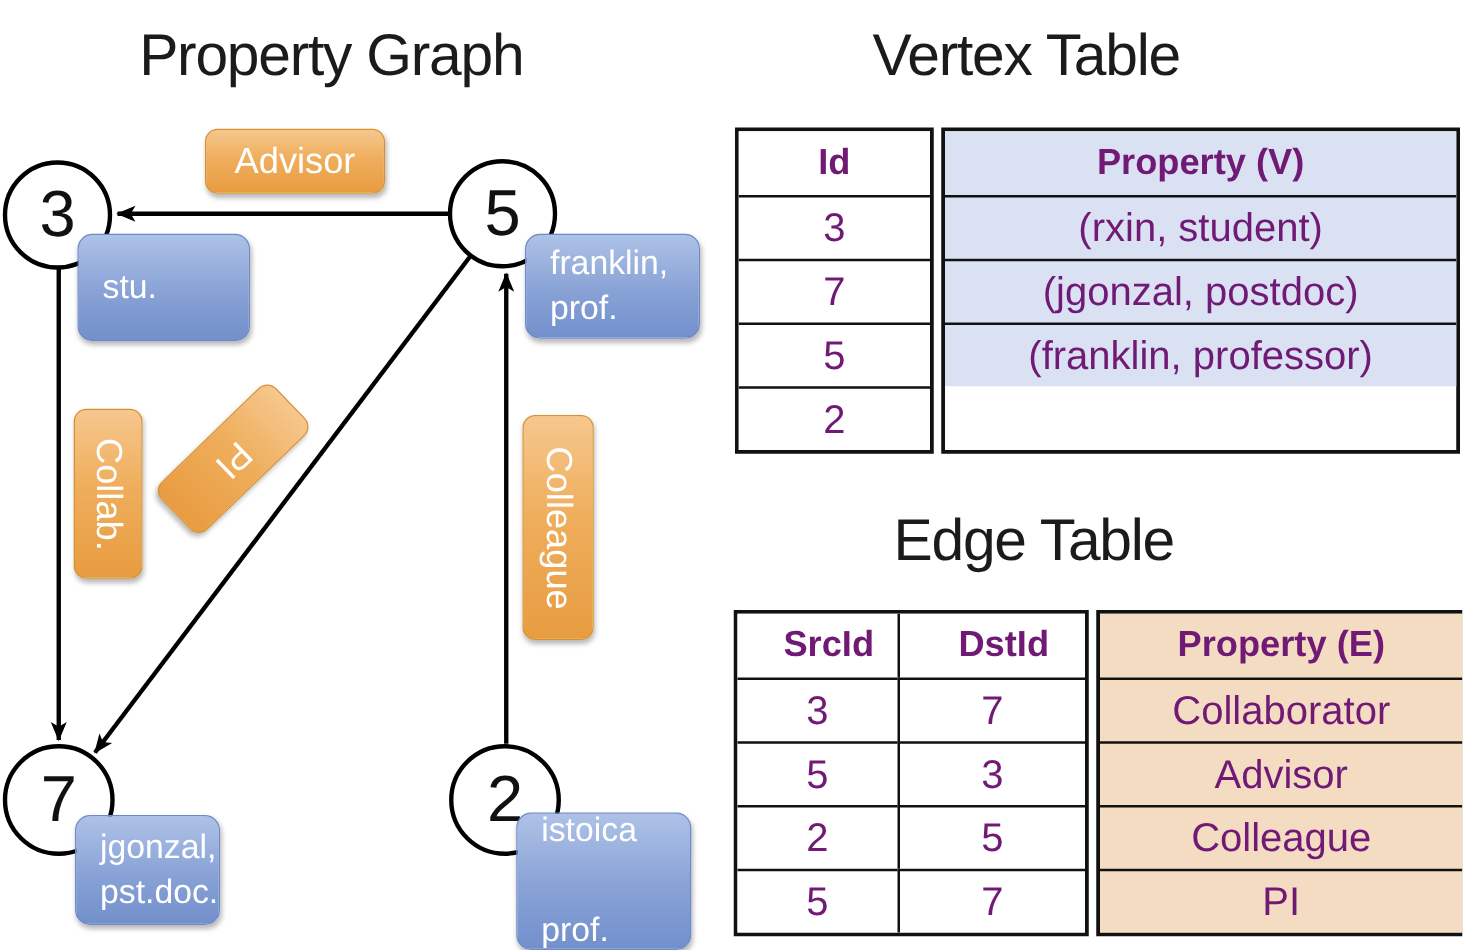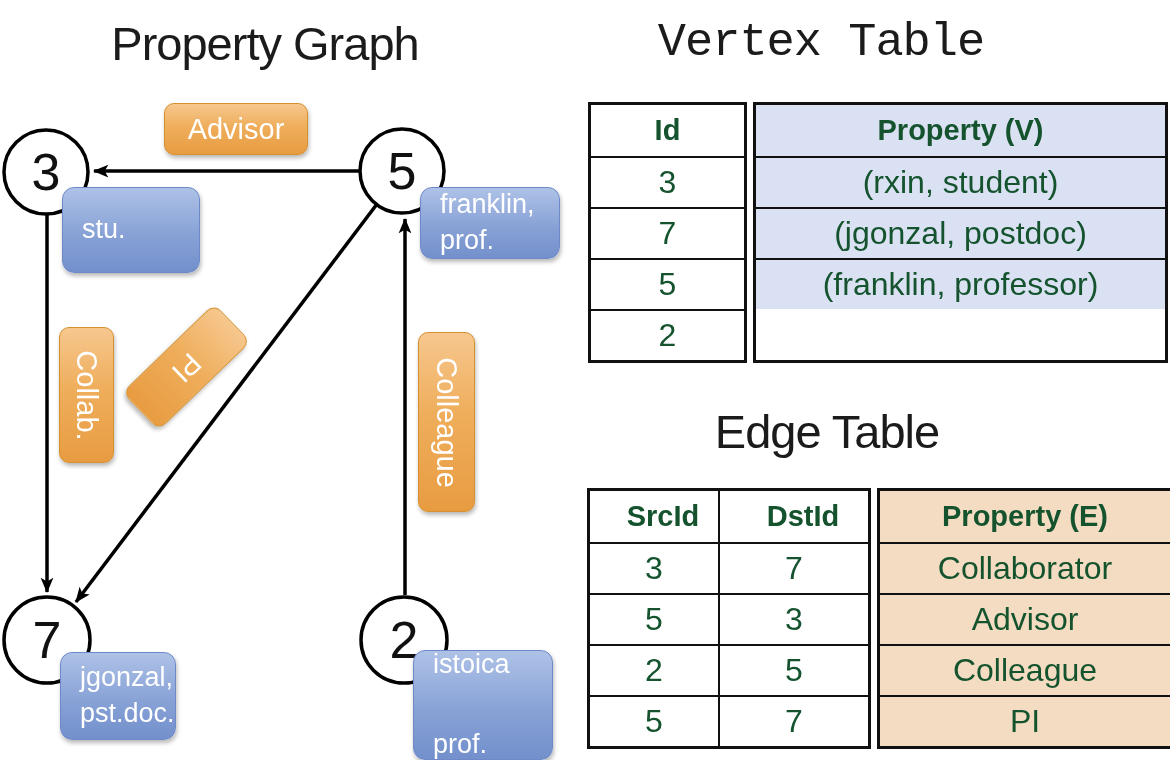--- a/index.html
+++ b/index.html
@@ -15,21 +15,21 @@
   
   .big-title {
     position: absolute;
     text-align: center;
     font-size: 47px;
     letter-spacing: -1px;
     color: #1b1b1b;
     white-space: nowrap;
   }
   #graph-title  { left: 40px;  top: 16px;  width: 450px; }
-  #vertex-title { left: 621px; top: 16px;  width: 400px; font-family: Liberation Mono, monospace; }
+  #vertex-title { left: 621px; top: 16px;  width: 400px; }
   #edge-title   { left: 627px; top: 404px; width: 400px; }
 
   
   .gsvg { position: absolute; left: 0; top: 0; }
 
   .node-num {
     position: absolute;
     width: 84px; height: 76px;
     line-height: 76px;
     text-align: center;
@@ -61,34 +61,34 @@
     padding-left: 19px;
     background: linear-gradient(180deg, #AEC2E7 0%, #88A2D6 55%, #7390CC 100%);
     border: 1.5px solid #6D89C8;
     border-radius: 12px;
     color: #ffffff;
     font-size: 27px;
     line-height: 1.32;
     box-shadow: 1px 3px 4px rgba(0,0,0,0.28);
   }
   #pbox-rxin     { left: 62px;  top: 187px; width: 138px; height: 86px; }
-  #pbox-franklin { left: 420px; top: 187px; width: 140px; height: 72px; }
+  #pbox-franklin { left: 420px; top: 187px; width: 140px; height: 84px; }
   #pbox-jgonzal  { left: 60px;  top: 652px; width: 116px; height: 88px; }
   #pbox-istoica  { left: 413px; top: 650px; width: 140px; height: 110px; gap: 44px; }
 
   
   .dtable { position: absolute; display: flex; gap: 6px; }
   #vertex-table { left: 588px; top: 102px; }
   #edge-table   { left: 587px; top: 488px; }
   .sub { border: 3px solid #111; background: #fff; }
   .cell {
     display: flex; align-items: center; justify-content: center;
     height: 51px;
     font-size: 32px;
-    color: #14532d;
+    color: #701a75;
     border-top: 2px solid #111;
     background: #fff;
     white-space: nowrap;
   }
   .cell.hdr { border-top: none; font-weight: bold; font-size: 29px; }
   .col-id    { width: 159px; }
   .col-vprop { width: 415px; }
   .col-vprop .cell { background: #D9E1F3; }
   .esub { display: grid; grid-template-columns: 128px 150px; }
   .esub .cell:nth-child(2n) { border-left: 2px solid #111; }

